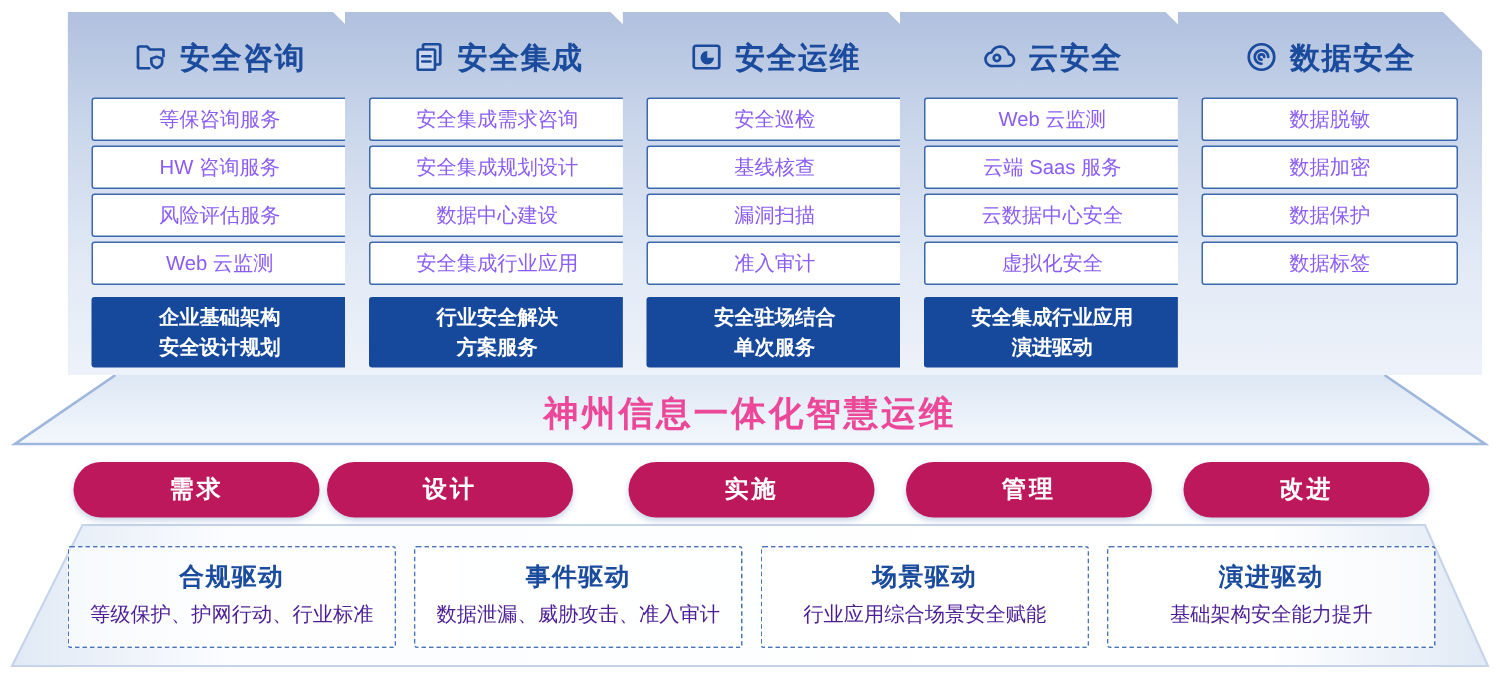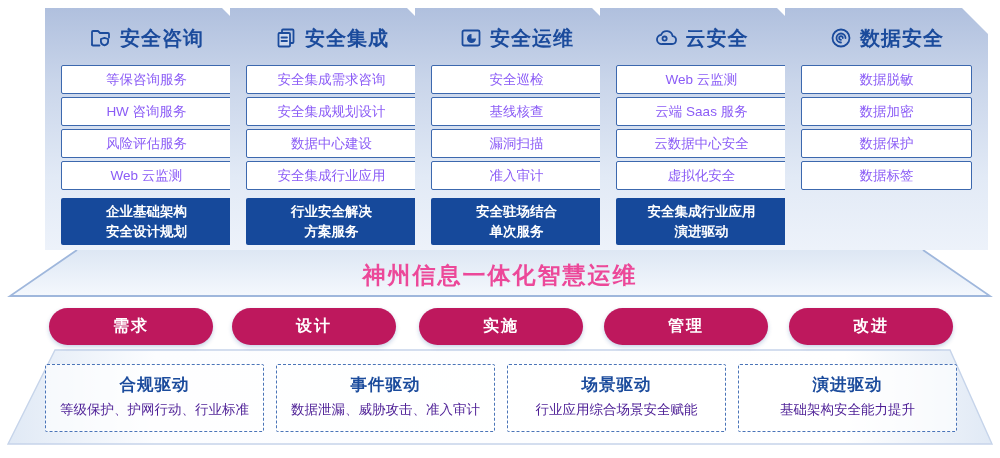--- a/index.html
+++ b/index.html
@@ -244,21 +244,21 @@
     </div>
     <div class="item">数据脱敏</div>
     <div class="item">数据加密</div>
     <div class="item">数据保护</div>
     <div class="item">数据标签</div>
   </div>
 
   <div class="banner-title">神州信息一体化智慧运维</div>
 
   <div class="pill" style="left:49px">需求</div>
-  <div class="pill" style="left:232px">设计</div>
+  <div class="pill" style="left:218px">设计</div>
   <div class="pill" style="left:419px">实施</div>
   <div class="pill" style="left:604px">管理</div>
   <div class="pill" style="left:789px">改进</div>
 
   <div class="driver" style="left:45px">
     <div class="driver-title">合规驱动</div>
     <div class="driver-desc">等级保护、护网行动、行业标准</div>
   </div>
   <div class="driver" style="left:276px">
     <div class="driver-title">事件驱动</div>

